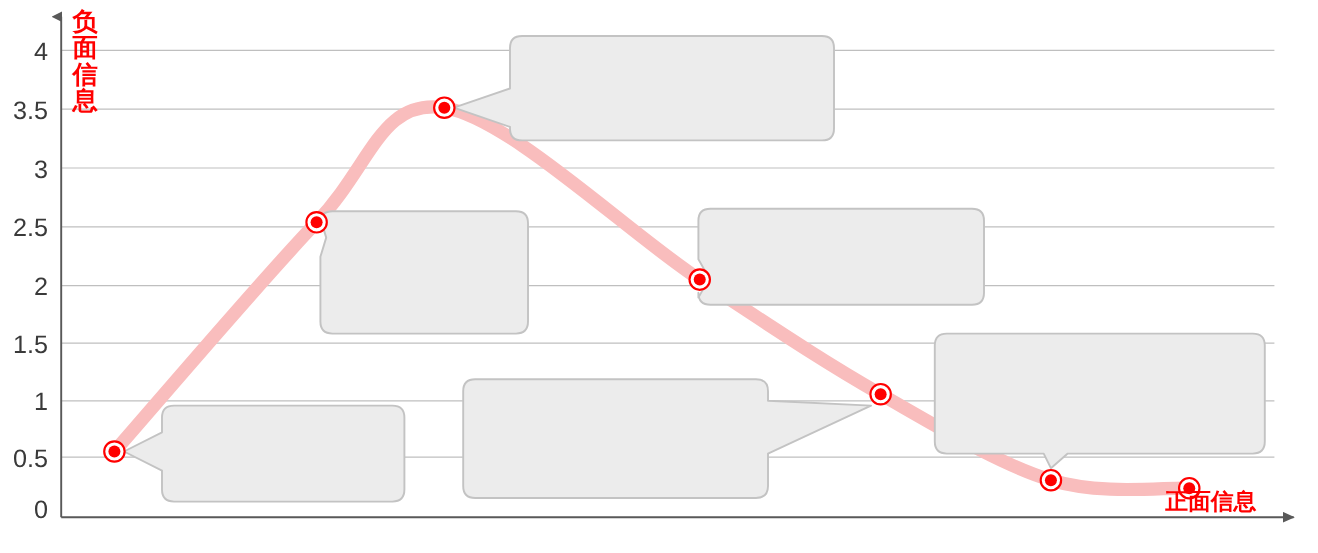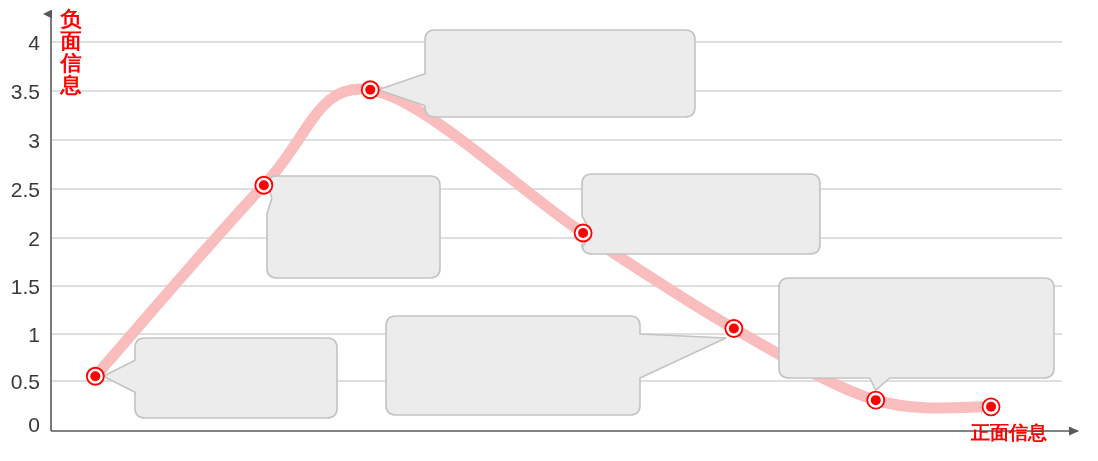--- a/index.html
+++ b/index.html
@@ -5,21 +5,21 @@
   html,body{margin:0;padding:0;background:#ffffff;}
   body{width:1098px;height:461px;overflow:hidden;font-family:"Liberation Sans",sans-serif;}
   #stage{position:relative;width:1098px;height:461px;background:#fff;}
   svg#chart{position:absolute;left:0;top:0;width:1098px;height:461px;}
   .ytick{fill:#3a3a3a;font-size:21px;font-family:"Liberation Sans",sans-serif;}
   .ylabel-vert{position:absolute;left:56px;top:8px;width:30px;color:#FF0000;font-weight:bold;
                font-size:21px;line-height:22px;font-family:"Liberation Sans",sans-serif;
                text-align:center;letter-spacing:0;}
   .ylabel-vert span{display:block;}
   .xlabel{position:absolute;color:#FF0000;font-weight:bold;font-size:19px;
-          font-family:"Liberation Sans",sans-serif;left:971px;top:420px;white-space:nowrap;}
+          font-family:"Liberation Sans",sans-serif;left:971px;top:405px;white-space:nowrap;}
 </style>
 </head>
 <body>
 
 <div id="stage">
 
   <svg id="chart" viewBox="0 0 1098 461" xmlns="http://www.w3.org/2000/svg">
     <defs>
       <marker id="arrUp" markerWidth="9" markerHeight="9" refX="4.5" refY="8" orient="auto" markerUnits="userSpaceOnUse">
         <path d="M4.5 0 L9 9 L0 9 Z" fill="#595959"></path>

